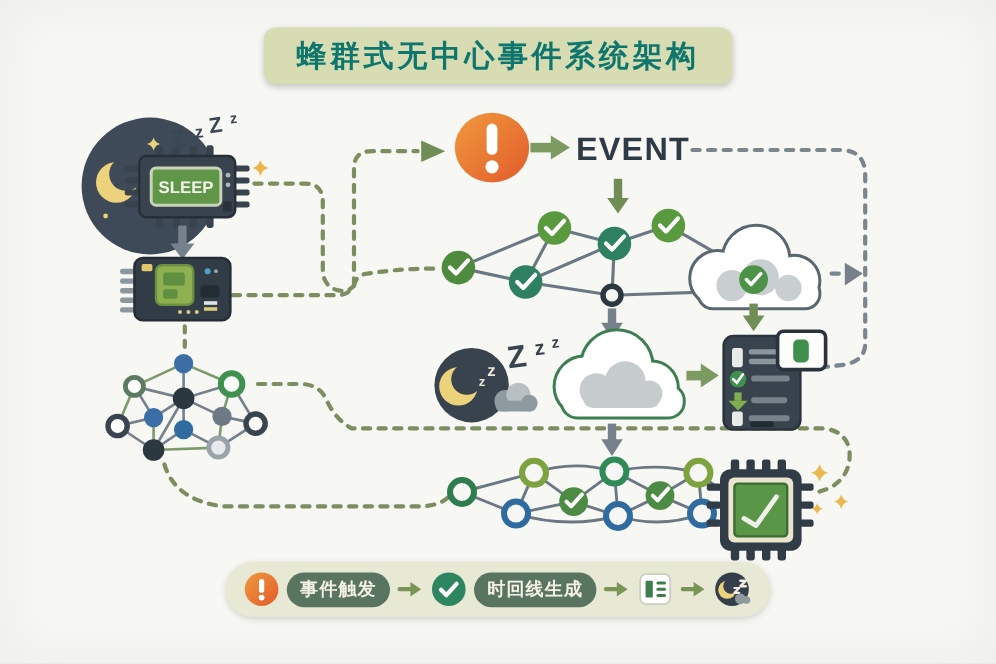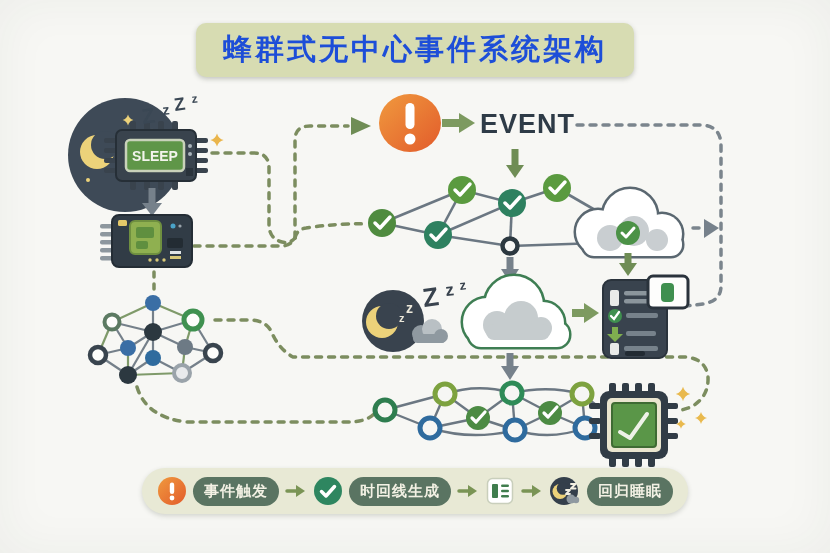--- a/index.html
+++ b/index.html
@@ -3,21 +3,21 @@
 <meta charset="utf-8">
 <style>
   html,body{margin:0;padding:0;background:#e8e8e6;}
   .stage{
     position:relative;width:830px;height:553px;background:#f7f7f4;
     overflow:hidden;font-family:"Liberation Sans",sans-serif;
     box-shadow:inset 0 0 50px rgba(40,50,40,.05);
   }
   .title-pill{
     position:absolute;top:23px;left:50%;transform:translateX(-50%);
-    background:#d7dcb2;color:#1d4ed8;font-size:29px;font-weight:bold;
+    background:#d7dcb2;color:#0f766e;font-size:25px;font-weight:bold;
     letter-spacing:3px;padding:7px 27px;border-radius:10px;white-space:nowrap;
     box-shadow:0 2px 5px rgba(60,70,50,.28);
   }
   .canvas{position:absolute;left:0;top:0;}
   .legend{
     position:absolute;left:50%;bottom:39px;transform:translateX(-50%);
     height:46px;background:#e8e9d5;border-radius:23px;display:flex;
     align-items:center;padding:0 15px;gap:6px;
     box-shadow:0 2px 5px rgba(60,70,50,.2);
   }
@@ -429,15 +429,14 @@
 
     <svg class="licon" width="32" height="30" viewBox="0 0 32 30">
       <circle cx="15" cy="15" r="14" fill="#343f4b"></circle>
       <circle cx="11" cy="15.5" r="7.5" fill="#ecd27a"></circle>
       <circle cx="14" cy="12.5" r="6.3" fill="#343f4b"></circle>
       <path d="M17,14 h4 l-4,4 h4" fill="none" stroke="#f2efe2" stroke-width="1.8" stroke-linecap="round" stroke-linejoin="round"></path>
       <path d="M22,8 h4.5 l-4.5,4.5 h4.5" fill="none" stroke="#f2efe2" stroke-width="2" stroke-linecap="round" stroke-linejoin="round"></path>
       <circle cx="22" cy="23" r="4.5" fill="#8f99a0"></circle>
       <circle cx="27" cy="24" r="3.2" fill="#8f99a0"></circle>
     </svg>
-    <span class="pill">回归睡眠</span>
   </div>
 </div>
 
 </body></html>

